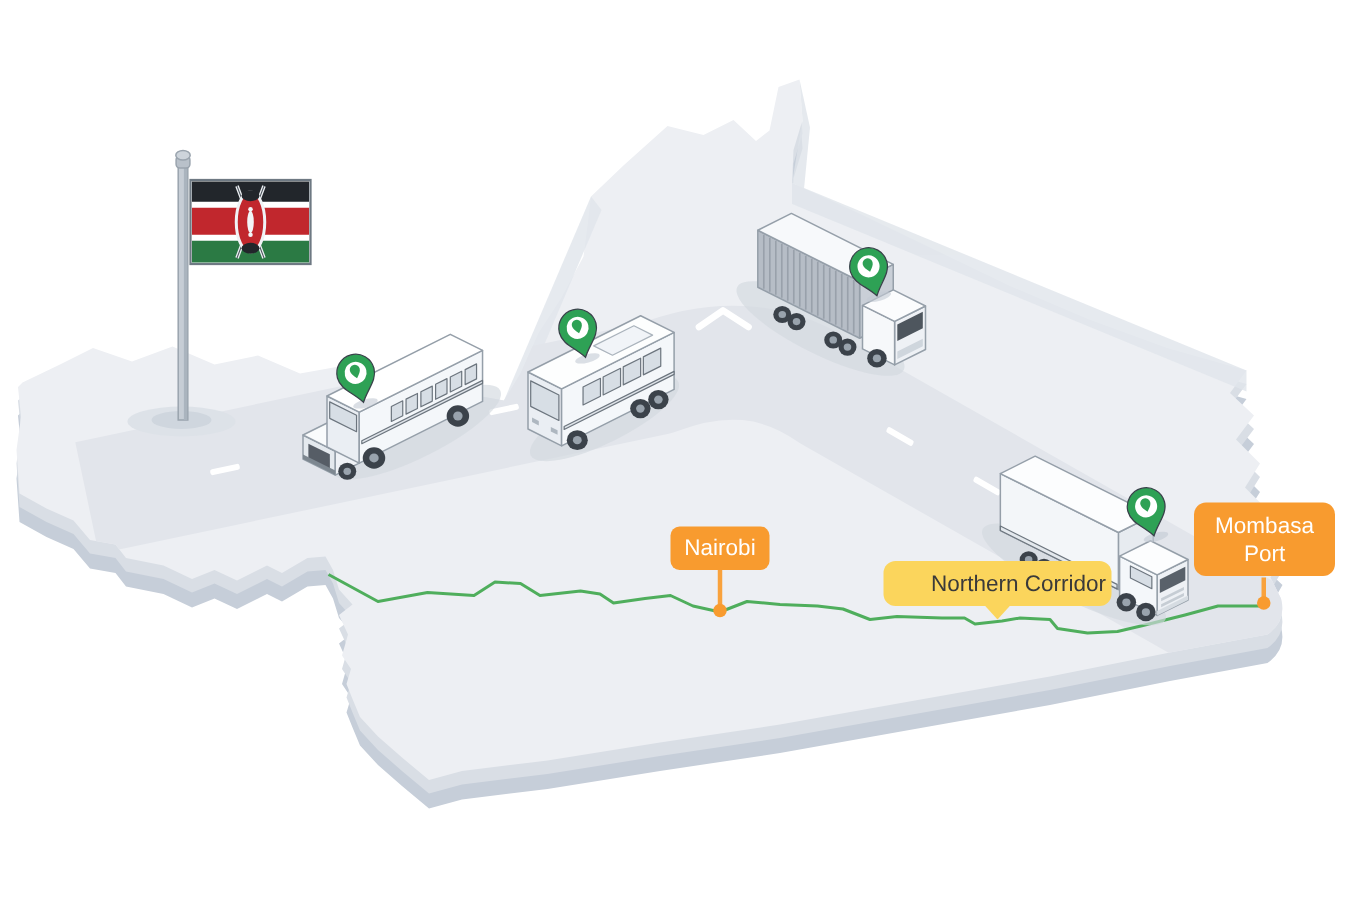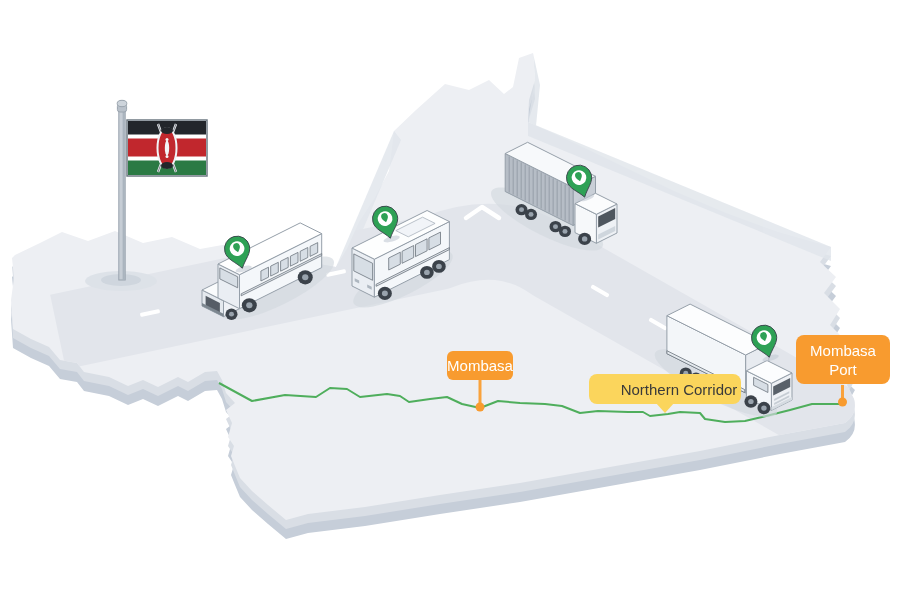--- a/index.html
+++ b/index.html
@@ -222,18 +222,18 @@
       </g>
 
   <g>
     <line id="nairobi-leader" x1="480" y1="380" x2="480" y2="403" stroke="#f9a23c" stroke-width="3"></line>
     <circle id="nairobi-dot" cx="480" cy="407" r="4.5" fill="#f89b2f"></circle>
     <line id="mombasa-leader" x1="842.5" y1="385" x2="842.5" y2="398" stroke="#f9a23c" stroke-width="3"></line>
     <circle id="mombasa-dot" cx="842.5" cy="402" r="4.5" fill="#f89b2f"></circle>
   </g>
 </svg>
 
-<div class="map-label" id="label-nairobi" style="background: rgb(248, 155, 47); color: rgb(255, 255, 255);">Mombasa</div>
+<div class="map-label" id="label-nairobi" style="background: rgb(248, 155, 47); color: rgb(255, 255, 255);">Nairobi</div>
 <div class="map-label" id="label-corridor" style="background: rgb(251, 213, 92); color: rgb(58, 58, 58);">Northern Corridor</div>
 <div id="corridor-tail" style="border-top-color: rgb(251, 213, 92);"></div>
 <div class="map-label" id="label-mombasa" style="background: rgb(248, 155, 47); color: rgb(255, 255, 255);">Mombasa Port</div>
 
 </div>
 
 </body></html>

